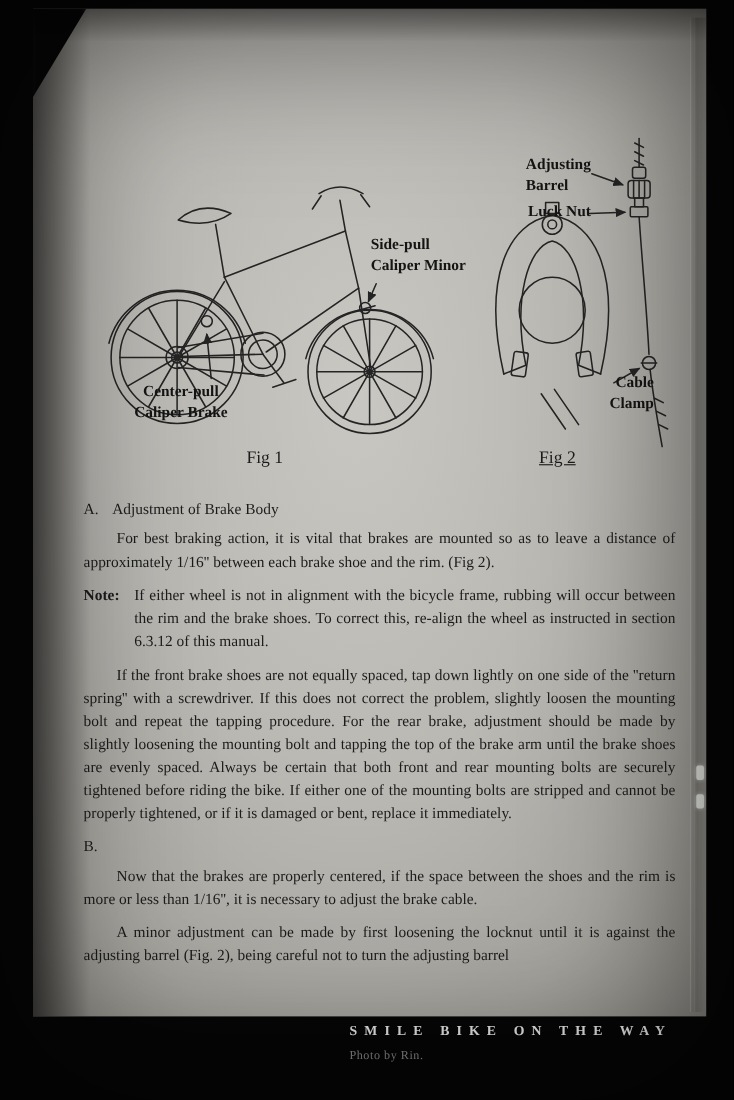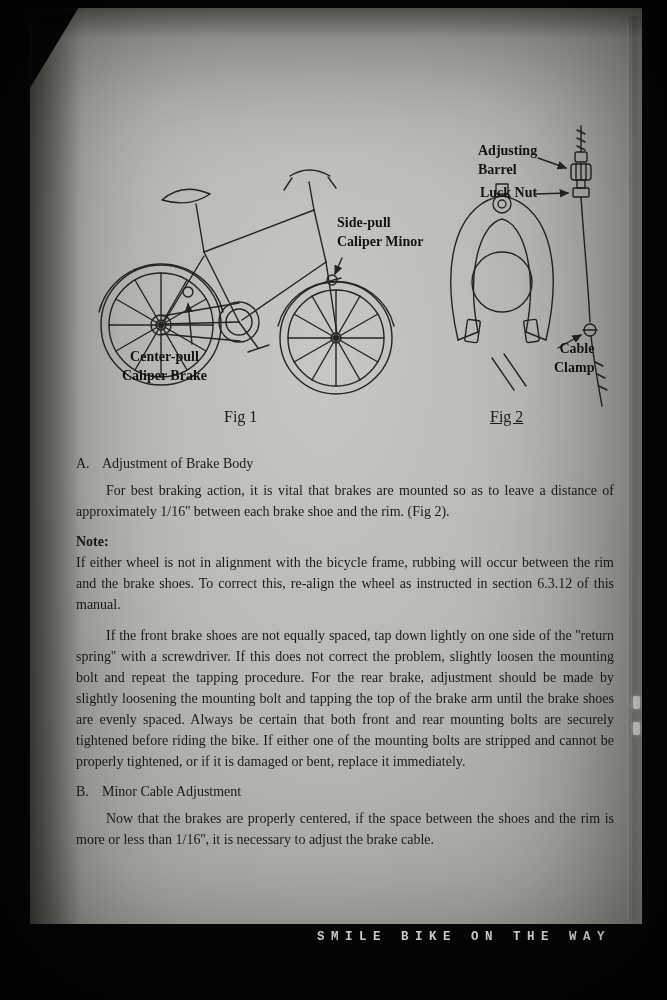--- a/index.html
+++ b/index.html
@@ -26,26 +26,26 @@
   .figure-area svg{position:absolute;}
   .fig1-svg{left:0;top:0;}
   .fig2-svg{left:350px;top:12px;}
   .line-art{stroke:#242424;fill:none;stroke-width:1.4;stroke-linecap:round;stroke-linejoin:round;}
   .fig-label{position:absolute;font-size:14px;line-height:1.35;font-weight:600;color:#141414;
         white-space:pre-line;}
   .fig-caption{position:absolute;font-size:16px;color:#1b1b1b;}
   .para{font-size:14px;line-height:21px;text-align:justify;text-indent:30px;margin:0 0 9px;}
   .sec-head{display:flex;font-size:14px;line-height:21px;margin:3px 0 6px;}
   .sec-head .lbl{width:26px;flex:none;}
-  .note{display:flex;font-size:14px;line-height:21px;margin:4px 0 10px;flex-direction:column;}
+  .note{display:flex;font-size:14px;line-height:21px;margin:4px 0 10px;}
   .note .nlabel{width:46px;flex:none;font-weight:bold;}
   .note .ntext{flex:1;text-align:justify;}
   
   .watermark{position:absolute;right:56px;top:930px;text-align:left;
-        font-family:Liberation Mono, monospace;}
+        font-family:Liberation Serif, serif;}
   .wm-title{color:#ededed;font-size:12.5px;font-weight:600;letter-spacing:6.5px;white-space:nowrap;}
   .wm-credit{color:#8b8b8b;font-size:11px;letter-spacing:.5px;margin-top:9px;}
   .vignette{position:absolute;inset:0;pointer-events:none;
         box-shadow:inset 0 0 140px 30px rgba(0,0,0,.5);}
 </style>
 </head>
 <body>
 
 <div class="photo">
 
@@ -170,31 +170,32 @@
 
       <div class="note">
         <span class="nlabel">Note:</span>
         <span class="ntext">If either wheel is not in alignment with the bicycle frame, rubbing will occur between the rim and the brake shoes. To correct this, re-align the wheel as instructed in section 6.3.12 of this manual.</span>
       </div>
 
       <p class="para">If the front brake shoes are not equally spaced, tap down lightly on one side of the ''return spring'' with a screwdriver. If this does not correct the problem, slightly loosen the mounting bolt and repeat the tapping procedure. For the rear brake, adjustment should be made by slightly loosening the mounting bolt and tapping the top of the brake arm until the brake shoes are evenly spaced. Always be certain that both front and rear mounting bolts are securely tightened before riding the bike. If either one of the mounting bolts are stripped and cannot be properly tightened, or if it is damaged or bent, replace it immediately.</p>
 
       <div class="sec-head">
         <span class="lbl">B.</span>
-        <span>Minor Cable Adjustment</span>
       </div>
 
       <p class="para">Now that the brakes are properly centered, if the space between the shoes and the rim is more or less than 1/16'', it is necessary to adjust the brake cable.</p>
 
+      <p class="para">A minor adjustment can be made by first loosening the locknut until it is against the adjusting barrel (Fig. 2), being careful not to turn the adjusting barrel</p>
 
     </div>
 
     <div class="page-edge-right"></div>
     <div class="staple s1"></div>
     <div class="staple s2"></div>
   </div>
 
   <div class="watermark">
     <div class="wm-title">SMILE BIKE ON THE WAY</div>
+    <div class="wm-credit">Photo by Rin.</div>
   </div>
 
   <div class="vignette"></div>
 </div>
 
 </body></html>

